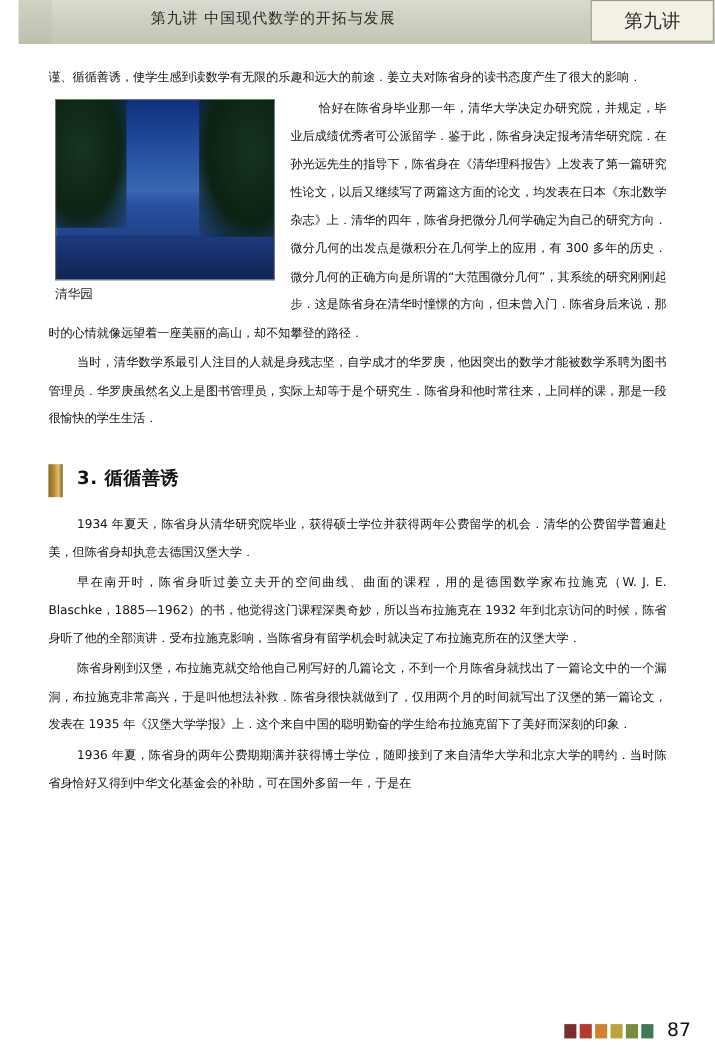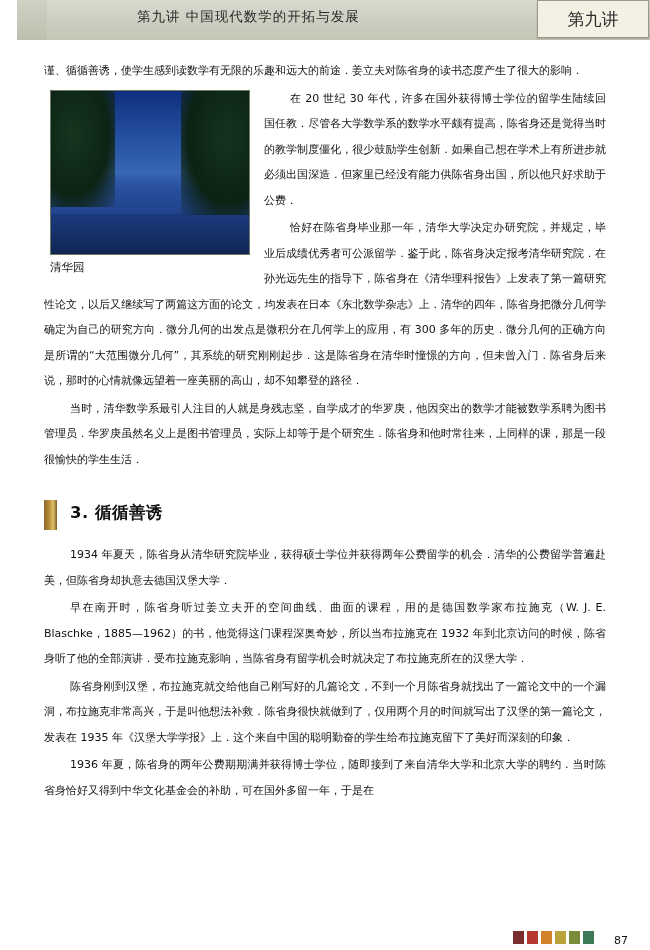--- a/index.html
+++ b/index.html
@@ -234,21 +234,21 @@
     gap: 3px;
   }
   .sw {
     width: 11px;
     height: 13px;
   }
   .page-number {
     position: absolute;
     right: 22px;
     bottom: 3px;
-    font-size: 11px;
+    font-size: 17px;
     color: #111;
     font-family: "DejaVu Sans", sans-serif;
   }
 </style>
 </head>
 <body>
 
 <div class="header">
   <div class="header-left-strip"></div>
   <div class="header-title">第九讲   中国现代数学的开拓与发展</div>
@@ -267,21 +267,20 @@
       <div class="figure">
         <div class="figure-img">
           <div class="fig-sky"></div>
           <div class="fig-ground"></div>
           <div class="fig-tree-l"></div>
           <div class="fig-tree-r"></div>
         </div>
         <div class="figure-caption">清华园</div>
       </div>
 
-      <p class="para indent">在 20 世纪 30 年代，许多在国外获得博士学位的留学生陆续回国任教．尽管各大学数学系的数学水平颇有提高，陈省身还是觉得当时的教学制度僵化，很少鼓励学生创新．如果自己想在学术上有所进步就必须出国深造．但家里已经没有能力供陈省身出国，所以他只好求助于公费．</p>
       <p class="para indent">恰好在陈省身毕业那一年，清华大学决定办研究院，并规定，毕业后成绩优秀者可公派留学．鉴于此，陈省身决定报考清华研究院．在孙光远先生的指导下，陈省身在《清华理科报告》上发表了第一篇研究性论文，以后又继续写了两篇这方面的论文，均发表在日本《东北数学杂志》上．清华的四年，陈省身把微分几何学确定为自己的研究方向．微分几何的出发点是微积分在几何学上的应用，有 300 多年的历史．微分几何的正确方向是所谓的“大范围微分几何”，其系统的研究刚刚起步．这是陈省身在清华时憧憬的方向，但未曾入门．陈省身后来说，那时的心情就像远望着一座美丽的高山，却不知攀登的路径．</p>
       <p class="para indent">当时，清华数学系最引人注目的人就是身残志坚，自学成才的华罗庚，他因突出的数学才能被数学系聘为图书管理员．华罗庚虽然名义上是图书管理员，实际上却等于是个研究生．陈省身和他时常往来，上同样的课，那是一段很愉快的学生生活．</p>
     </div>
 
     <div class="section-heading">
       <div class="section-bar"></div>
       <div class="section-title">
         <span>3.</span>
         <span>循循善诱</span>
       </div>

